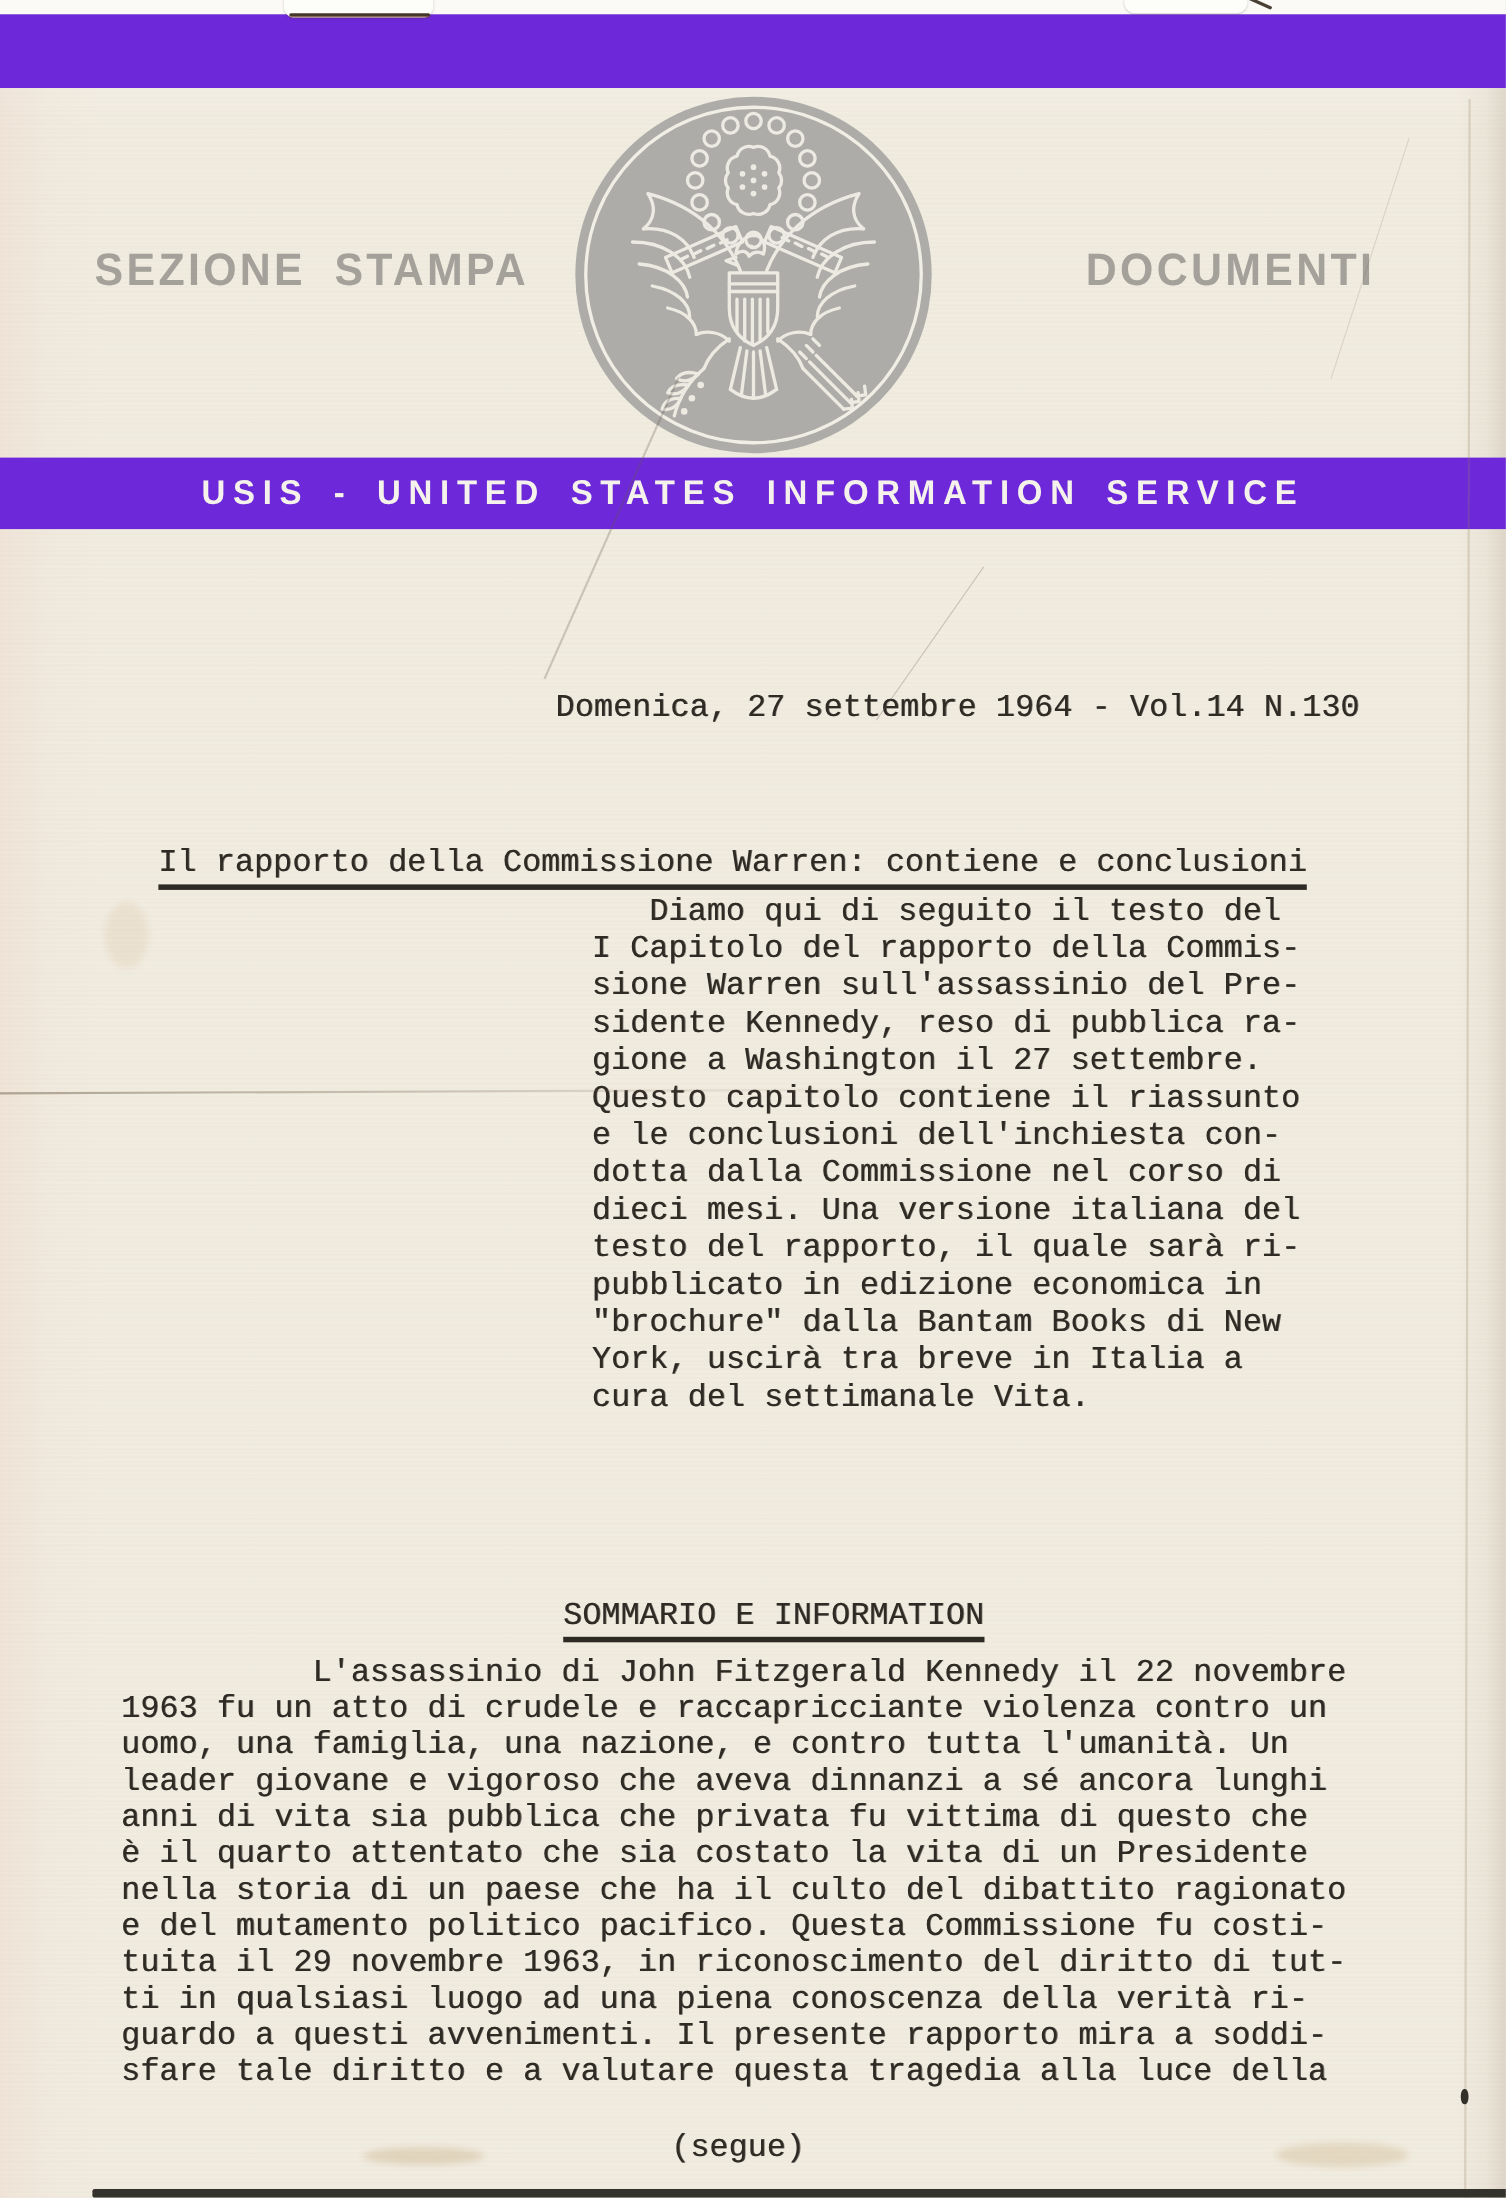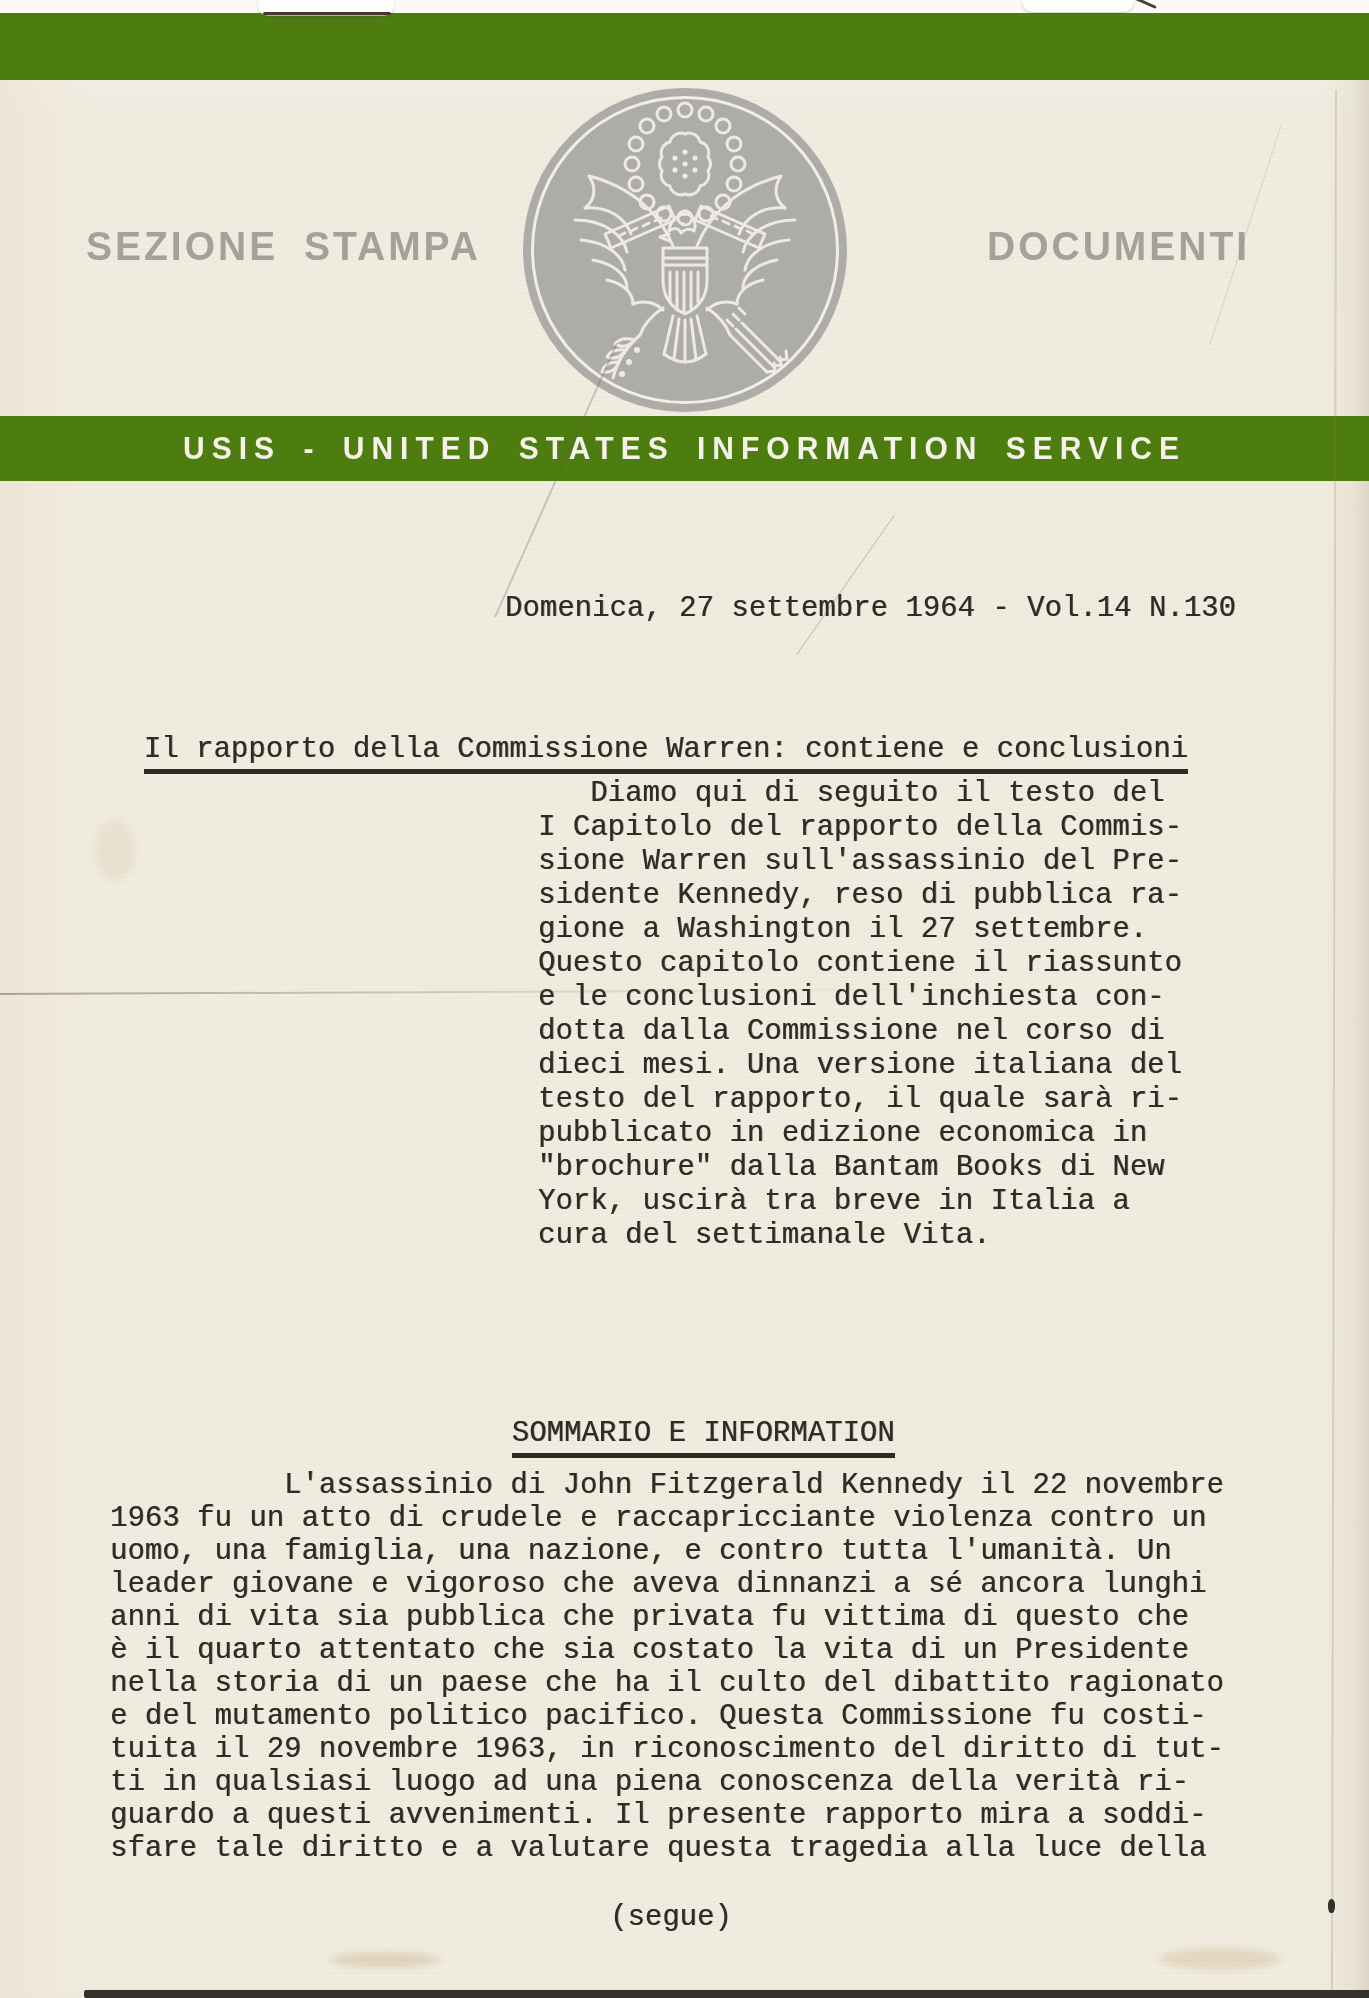--- a/index.html
+++ b/index.html
@@ -12,21 +12,21 @@
   
   .paper-tint{
     left:0;top:0;width:1369px;height:1998px;pointer-events:none;
     background:
       linear-gradient(to right, rgba(235,195,185,.20) 0px, rgba(235,195,185,.08) 40px, rgba(235,195,185,0) 90px),
       linear-gradient(to left, rgba(120,100,75,.16) 0px, rgba(120,100,75,.05) 18px, rgba(120,100,75,0) 46px),
       linear-gradient(to bottom, rgba(255,255,255,.30) 0px, rgba(255,255,255,0) 120px),
       repeating-linear-gradient(to bottom, rgba(90,80,60,.016) 0 2px, rgba(255,255,255,.014) 2px 4px);
   }
   .top-strip{left:0;top:0;width:1369px;height:13px;background:#fbfaf6;}
-  .gray-band{left:0;width:1369px;background:#4d7c0f;}
+  .gray-band{left:0;width:1369px;background:#6d28d9;}
   .band-top{top:13px;height:67px;}
   .band-usis{top:416px;height:65px;display:flex;align-items:center;justify-content:center;}
   .usis-label{
     color:#f4f2ea;font-weight:bold;font-size:30px;letter-spacing:7px;word-spacing:7px;
     white-space:nowrap;transform:scaleY(1.04);
   }
   .hdr-label{
     color:#a4a19b;font-weight:bold;font-size:39px;letter-spacing:3px;word-spacing:12px;
     white-space:nowrap;transform:scaleY(1.06);
   }
@@ -46,20 +46,21 @@
   .clip1-tab{left:258px;top:-10px;width:136px;height:26px;}
   .clip1-wire{left:263px;top:12px;width:128px;height:3px;background:#45382a;border-radius:2px;
               box-shadow:0 1px 0 rgba(150,80,30,.5);}
   .clip2-tab{left:1022px;top:-10px;width:112px;height:22px;}
   .clip2-wire{left:1118px;top:-2px;width:40px;height:2.5px;background:#4a4136;border-radius:2px;transform:rotate(24deg);}
   
   .tw{
     font-family:"Liberation Mono","DejaVu Sans Mono",monospace;
     font-size:29px;color:#2e2a24;white-space:pre;
     text-shadow:0.7px 0 rgba(43,39,33,.6);
+    margin-top:35px;
   }
   .dateline{left:505px;top:592px;line-height:34px;}
   .doc-heading{
     line-height:30px;display:inline-block;padding-bottom:4px;
     border-bottom:5px solid #2e2a24;
   }
   .h-article{left:109px;top:700px;}
   .h-section{left:477px;top:1384px;}
   .para .tline{line-height:34px;}
   .para-intro{left:538px;top:777px;}

